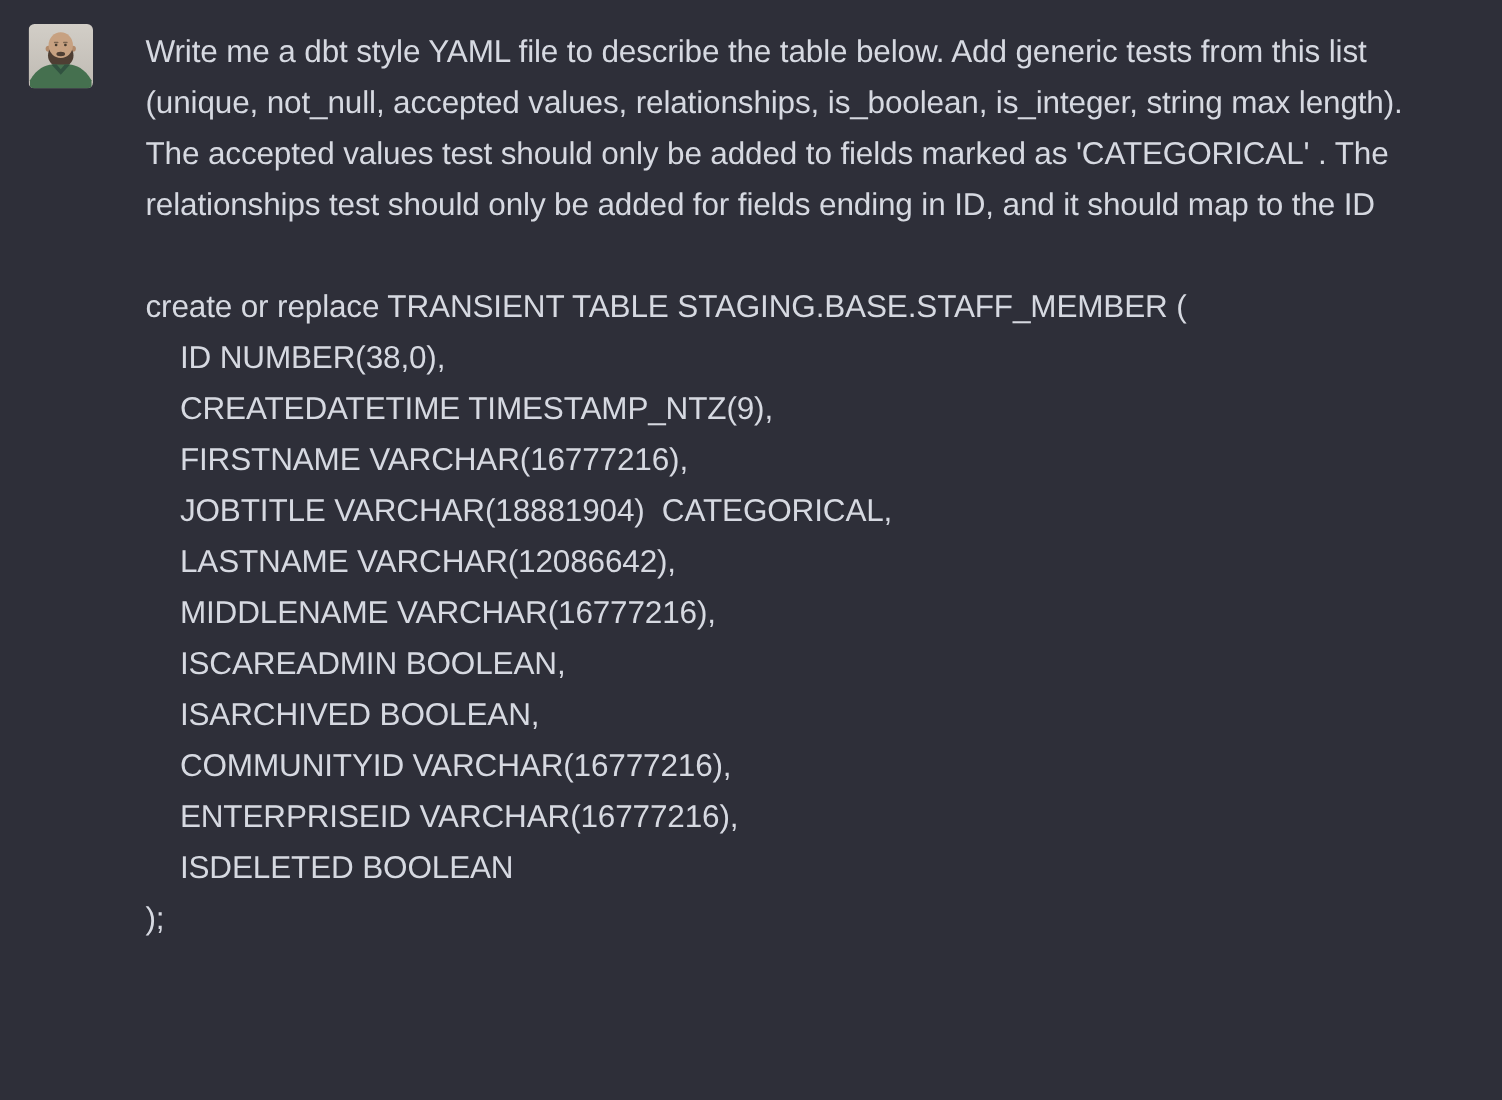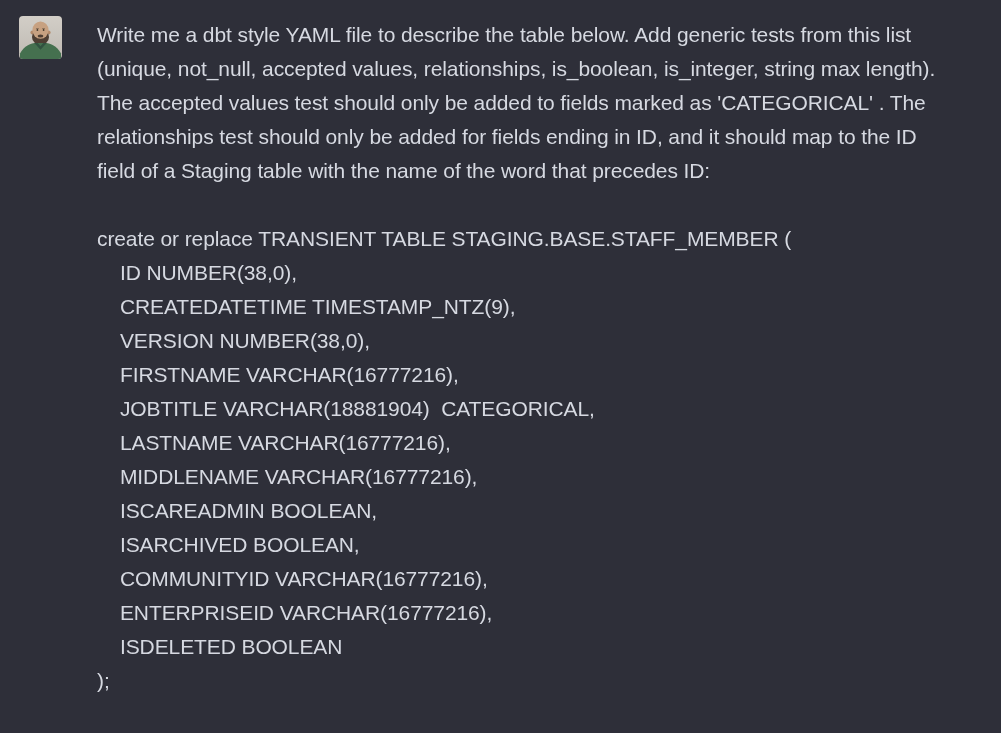--- a/index.html
+++ b/index.html
@@ -89,29 +89,27 @@
 
       <path d="M15.3,27 L21.5,33.8 L27.7,27 L24.2,27 L21.5,30.2 L18.8,27 Z" fill="var(--shirt-dark)"></path>
     </svg>
   </div>
 
   <div class="msg">
       <div class="msg-line">Write me a dbt style YAML file to describe the table below. Add generic tests from this list</div>
       <div class="msg-line">(unique, not_null, accepted values, relationships, is_boolean, is_integer, string max length).</div>
       <div class="msg-line">The accepted values test should only be added to fields marked as 'CATEGORICAL' . The</div>
       <div class="msg-line">relationships test should only be added for fields ending in ID, and it should map to the ID</div>
-      <div class="msg-line">field of a Staging table with the name of the word that precedes ID:</div>
       <div class="msg-line"></div>
       <div class="msg-line">create or replace TRANSIENT TABLE STAGING.BASE.STAFF_MEMBER (</div>
       <div class="msg-line">    ID NUMBER(38,0),</div>
       <div class="msg-line">    CREATEDATETIME TIMESTAMP_NTZ(9),</div>
-      <div class="msg-line">    VERSION NUMBER(38,0),</div>
       <div class="msg-line">    FIRSTNAME VARCHAR(16777216),</div>
       <div class="msg-line">    JOBTITLE VARCHAR(18881904)  CATEGORICAL,</div>
-      <div class="msg-line">    LASTNAME VARCHAR(16777216),</div>
+      <div class="msg-line">    LASTNAME VARCHAR(12086642),</div>
       <div class="msg-line">    MIDDLENAME VARCHAR(16777216),</div>
       <div class="msg-line">    ISCAREADMIN BOOLEAN,</div>
       <div class="msg-line">    ISARCHIVED BOOLEAN,</div>
       <div class="msg-line">    COMMUNITYID VARCHAR(16777216),</div>
       <div class="msg-line">    ENTERPRISEID VARCHAR(16777216),</div>
       <div class="msg-line">    ISDELETED BOOLEAN</div>
       <div class="msg-line">);</div>
     </div>
 
 </div>

